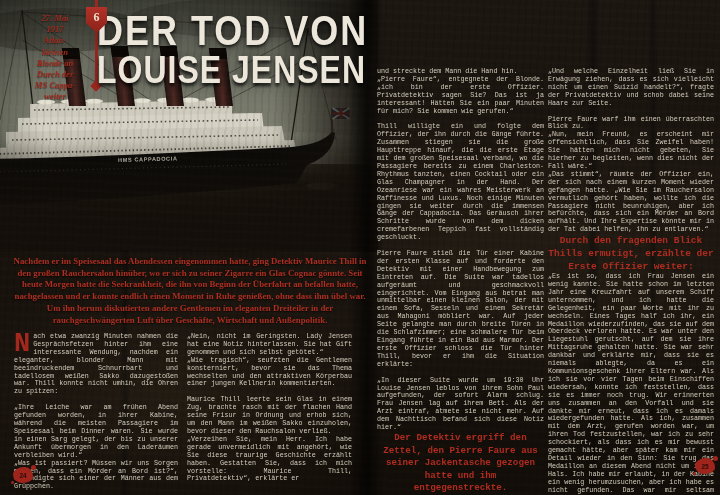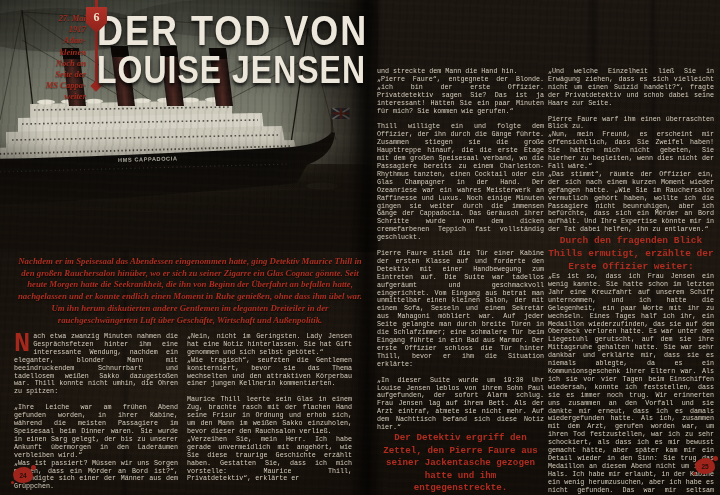--- a/index.html
+++ b/index.html
@@ -34,38 +34,38 @@
   .badge {
     position:absolute; left:86px; top:7px; width:21px; height:26px; z-index:5;
     background:linear-gradient(#b13228,#8e211a);
     clip-path:polygon(0 0,100% 0,100% 62%,50% 100%,0 62%);
     display:flex; align-items:flex-start; justify-content:center;
     color:#ecdfc6; font-size:12px; font-weight:bold; padding-top:3px; box-sizing:border-box;
     font-family:"Liberation Serif",serif;
   }
   .dateblock {
     position:absolute; left:24px; top:13px; width:62px; z-index:4;
-    text-align:right; color:#a02a1d; font-style:italic; font-weight:bold;
+    text-align:center; color:#a02a1d; font-style:italic; font-weight:bold;
     font-size:8.6px; line-height:11.2px; text-shadow:0 1px 1px rgba(0,0,0,.5);
   }
 
   
   .title { position:absolute; left:97px; top:10px; z-index:4;
     font-family:"Liberation Sans", sans-serif; font-weight:700; color:#ece7da;
     transform:scale(1,1.2); transform-origin:top left;
     text-shadow:0 2px 3px rgba(0,0,0,.75), 0 0 12px rgba(0,0,0,.5);
   }
   .title .t1 { font-size:36px; line-height:34px; letter-spacing:2px; }
   .title .t2 { font-size:32px; line-height:33px; letter-spacing:1px; }
 
   
   .intro {
     position:absolute; left:12px; top:256px; width:356px; z-index:3;
     text-align:center; color:#ad2f22; font-weight:bold;
-    font-size:8.8px; line-height:11.7px; text-shadow:0 1px 1px rgba(0,0,0,.6);font-style:italic;
+    font-size:8.8px; line-height:11.7px; text-shadow:0 1px 1px rgba(0,0,0,.6);
   }
 
   
   .col { position:absolute; z-index:3; color:#d4cdbd; font-size:6.7px; line-height:7.9px; text-align:justify;font-family:Liberation Mono, monospace; }
   .col p { margin:0; }
   .col p.sp { margin-top:8px; }
   .col1 { left:14px;  top:333px; width:164px; }
   .col2 { left:187px; top:333px; width:165px; }
   .col3 { left:377px; top:68px;  width:167px; }
   .col4 { left:548px; top:68px;  width:166px; }
@@ -213,22 +213,22 @@
   <div class="ribbon-diamond"></div>
   <div class="badge">
     <span>6</span>
   </div>
 
   <div class="dateblock">
     <div>27. Mai</div>
     <div>1917</div>
     <div>Atlan-</div>
     <div>kleinen</div>
-    <div>Noch an</div>
-    <div>Seite der</div>
+    <div>Blonde an</div>
+    <div>Durch der</div>
     <div>MS Cappa-</div>
     <div>weiter</div>
   </div>
 
   <div class="title">
     <div class="t1">DER TOD VON</div>
     <div class="t2">LOUISE JENSEN</div>
   </div>
 
   <div class="intro">Nachdem er im Speisesaal das Abendessen eingenommen hatte, ging Detektiv Maurice Thill in den großen Rauchersalon hinüber, wo er sich zu seiner Zigarre ein Glas Cognac gönnte. Seit heute Morgen hatte die Seekrankheit, die ihn von Beginn der Überfahrt an befallen hatte, nachgelassen und er konnte endlich einen Moment in Ruhe genießen, ohne dass ihm übel war. Um ihn herum diskutierten andere Gentlemen im eleganten Dreiteiler in der rauchgeschwängerten Luft über Geschäfte, Wirtschaft und Außenpolitik.</div>

